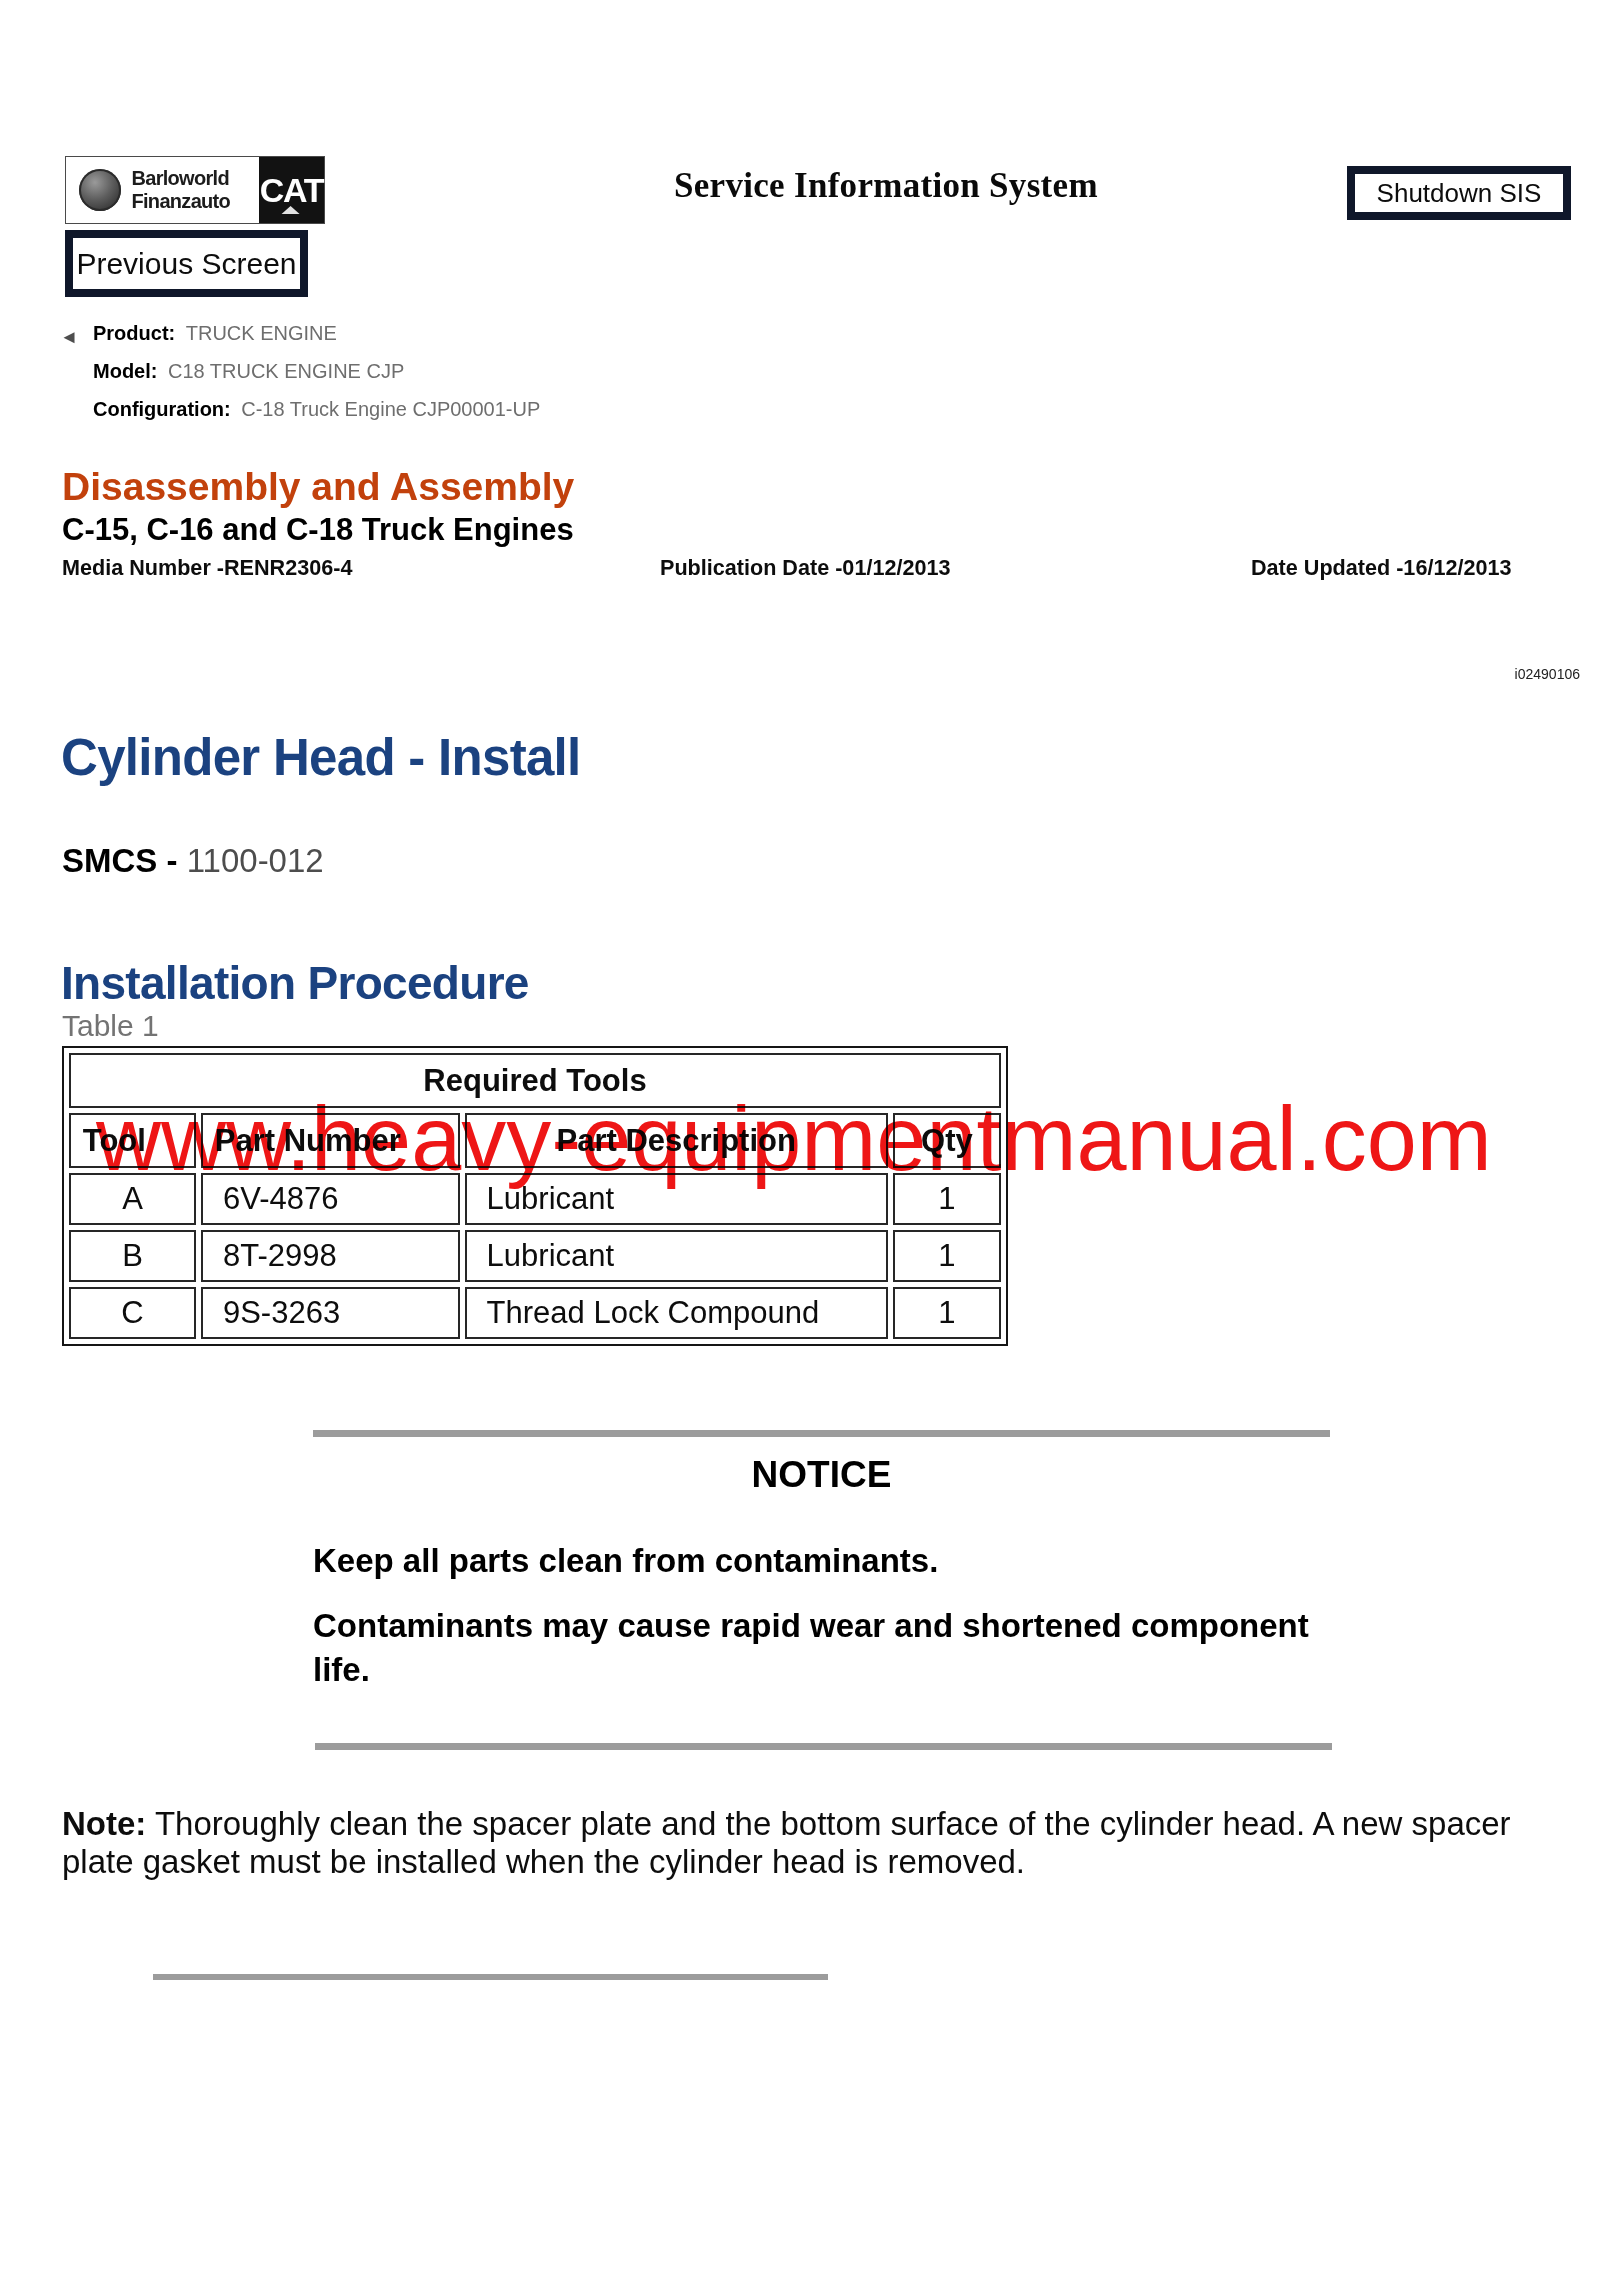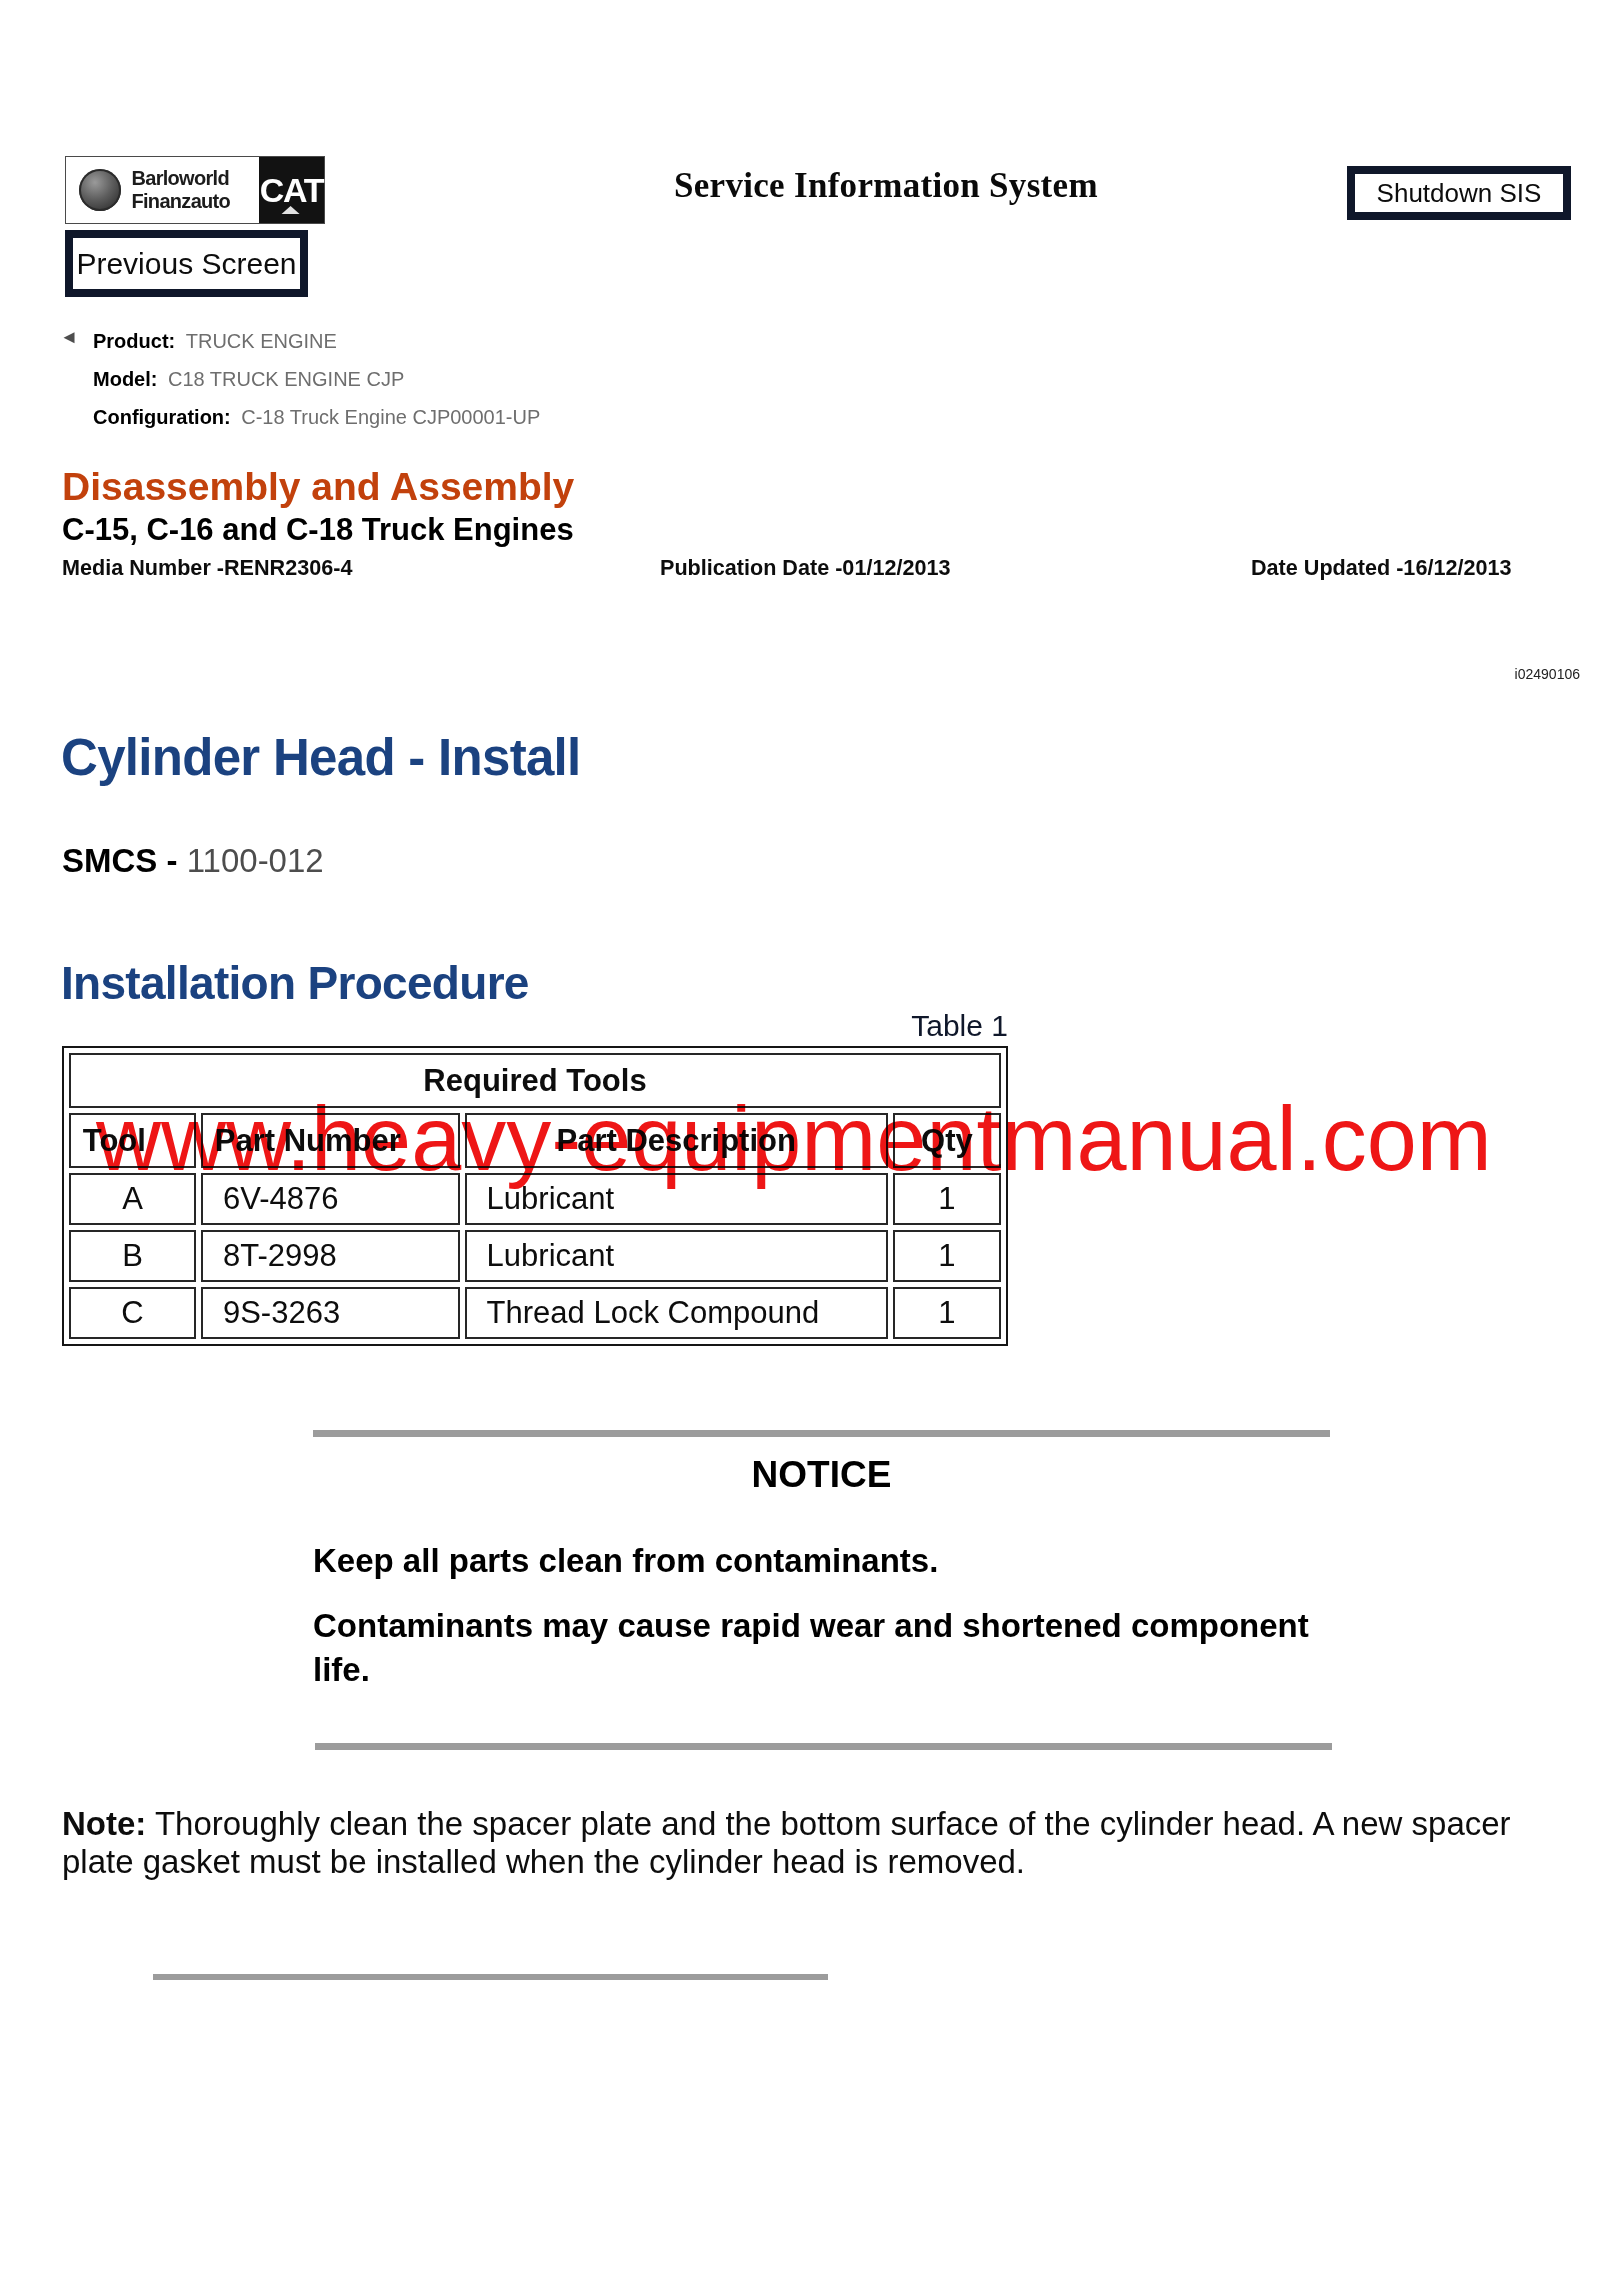--- a/index.html
+++ b/index.html
@@ -27,42 +27,42 @@
          font-family:"Liberation Sans", sans-serif; }
   .btn-prev { left:65px; top:230px; width:243px; height:67px; font-size:30px; }
   .btn-shutdown { left:1347px; top:166px; width:224px; height:54px; font-size:26px; }
 
   .sis-title { position:absolute; left:674px; top:166px; font-family:"Liberation Serif", serif;
                font-weight:bold; font-size:35px; color:#0a0a0a; letter-spacing:0.3px; }
 
   
   .back-arrow { position:absolute; left:60px; top:326px; font-size:18.3px; color:#4e4e4e; }
   .pinfo { position:absolute; left:93px; top:322px; }
-  .pinfo-row { height:38px; font-size:20px; display:flex; align-items:center; }
+  .pinfo-row { height:38px; font-size:20px; display:flex; align-items:flex-start; }
   .plabel { font-weight:bold; color:#000; margin-right:10.5px; white-space:nowrap; }
   .pvalue { color:#6e6e6e; white-space:nowrap; }
 
   
   .doc-title { position:absolute; left:62px; top:465px; font-size:39px; font-weight:bold; color:#c2410c; }
   .doc-subtitle { position:absolute; left:62px; top:512px; font-size:31px; font-weight:bold; color:#000; }
   .media-line { position:absolute; top:555px; font-size:21.6px; font-weight:bold; color:#0d0d0d; white-space:nowrap; }
   .media-left { left:62px; } .media-mid { left:660px; } .media-right { left:1251px; }
   .doc-id { position:absolute; top:666px; right:43px; font-size:14px; color:#222; }
 
   .h1-blue { position:absolute; left:61px; top:728px; font-size:51px; font-weight:bold;
              color:#1b4280; letter-spacing:-0.7px; }
   .smcs { position:absolute; left:62px; top:842px; font-size:33px; }
   .smcs-label { font-weight:bold; color:#000; }
   .smcs-value { color:#4d4d4d; }
   .h2-blue { position:absolute; left:61px; top:916px; font-size:46px; font-weight:bold;
              color:#1b4280; letter-spacing:-0.7px;margin-top:40px; }
 
   
-  .tbl-caption { position:absolute; left:62px; top:1009px; width:946px; text-align:right;
-                 font-size:30px; color:#0f172a; }
+  .tbl-caption { position:absolute; left:62px; top:1009px; width:946px; text-align:left;
+                 font-size:30px; color:#737373; }
   .tbl-wrap { position:absolute; left:62px; top:1046px; width:946px; }
   table.tools { width:100%; border-collapse:separate; border-spacing:5.9px;
                 border:2.6px solid #151515; background:#fff; table-layout:fixed; }
   table.tools th, table.tools td { border:2px solid #262626; font-size:31px; color:#0d0d0d;
                                    overflow:hidden; white-space:nowrap; }
   th.tbl-title { height:55px; font-size:33px; font-weight:bold; text-align:center; }
   .hdr { height:55px; font-weight:bold;margin-top:35px; }
   .hdr-left { text-align:left; padding-left:11.8px; }
   .hdr-center { text-align:center; }
   td.c { text-align:center; height:52px; }

